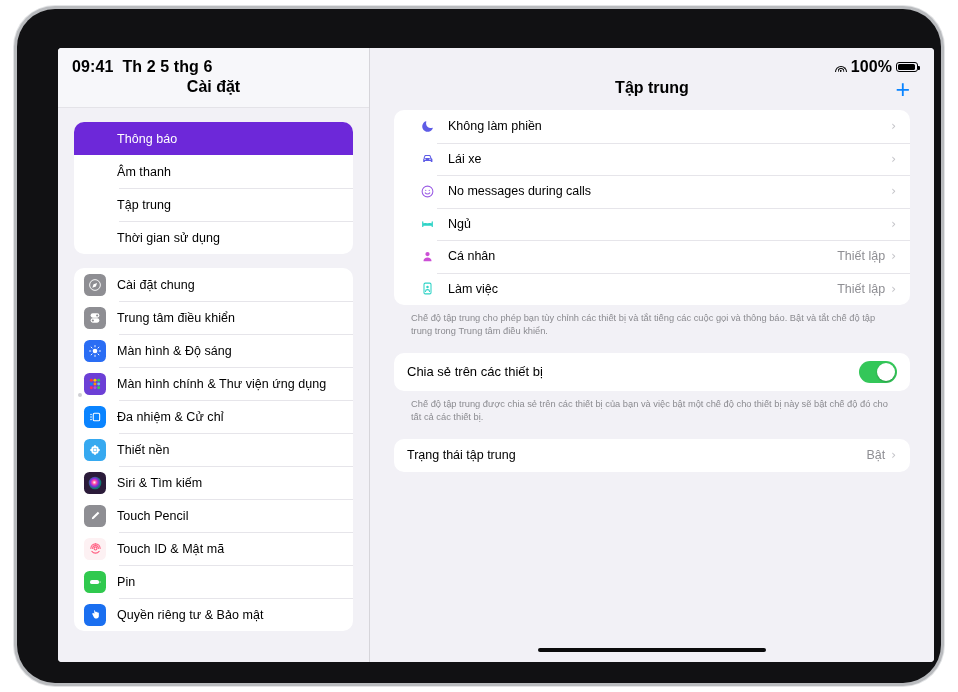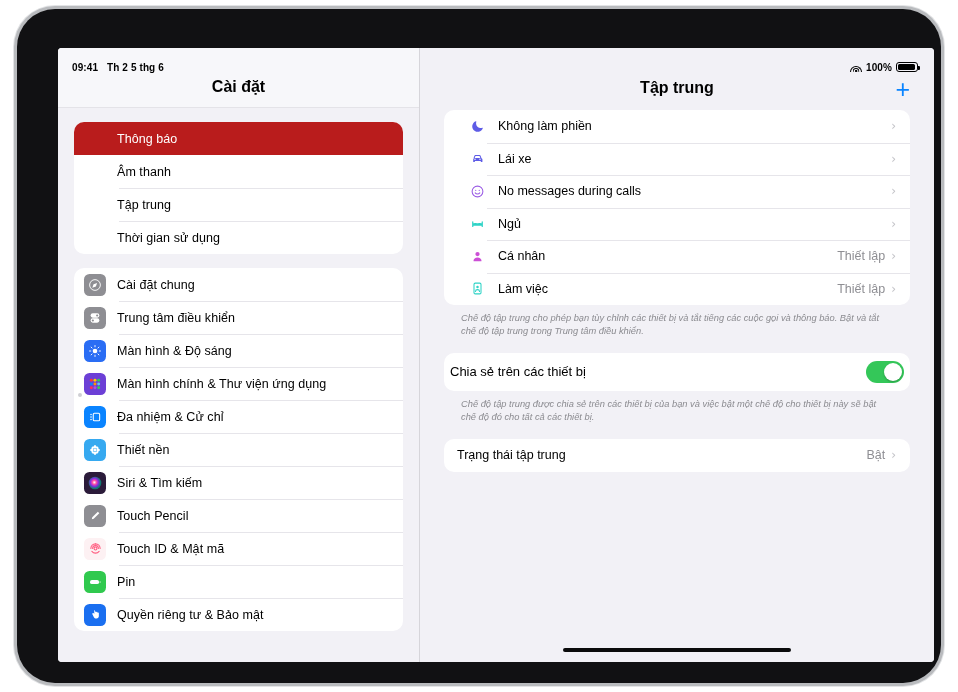--- a/index.html
+++ b/index.html
@@ -28,21 +28,21 @@
     overflow: hidden;
     display: flex;
   }
 
   
   #status-bar {
     position: absolute; left: 0; top: 0;
     width: 100%; height: 22px;
     display: flex; align-items: center;
     padding: 16px 16px 0 14px;
-    font-size: 10px; font-weight: bold; color: #000;
+    font-size: 16px; font-weight: bold; color: #000;
     letter-spacing: .1px;
     z-index: 40;
     pointer-events: none;
   }
   #status-left { display: flex; gap: 9px; }
   #status-right { margin-left: auto; display: flex; align-items: center; gap: 4px; }
   .wifi-glyph { display:inline-block; width: 12px; height: 9px; position: relative; }
   .wifi-glyph i {
     position: absolute; left: 50%; bottom: 0; transform: translateX(-50%);
     border: 1.4px solid #000; border-bottom: none;
@@ -50,21 +50,21 @@
   }
   .wifi-glyph i:nth-child(1){ width: 12px; height: 6px; }
   .wifi-glyph i:nth-child(2){ width: 7px; height: 4px; }
   .wifi-glyph i:nth-child(3){ width: 2.6px; height: 2px; border-width:1.3px; background:#000; border-radius:50%; bottom:-0.5px;}
   .battery { width: 22px; height: 10px; border: 1.3px solid #000; border-radius: 3px; position: relative; }
   .battery::after { content:""; position:absolute; right:-3px; top:3px; width:1.8px; height:4px; background:#000; border-radius:0 1px 1px 0;}
   .battery i { position:absolute; left:1.3px; top:1.3px; bottom:1.3px; width: 16.6px; background:#000; border-radius:1.5px;}
 
   
   #sidebar {
-    width: 362px; height: 100%;
+    width: 312px; height: 100%;
     background: #f2f1f6;
     display: flex; flex-direction: column;
     border-right: 1px solid #d6d5da;
     position: relative;
   }
   #sidebar-header {
     height: 60px; flex: 0 0 60px;
     background: #f7f7fa;
     display: flex; align-items: flex-end; justify-content: center;
     padding-bottom: 11px;
@@ -82,21 +82,21 @@
   }
   .srow {
     display: flex; align-items: center;
     height: 33px; padding-left: 10px;
     position: relative; cursor: default;
   }
   .srow + .srow::before {
     content:""; position:absolute; left: 45px; right:0; top:0;
     height:1px; background:#e6e5ea;
   }
-  .srow.selected { background: #b91c1c; }
+  .srow.selected { background: #6d28d9; }
   .srow.selected + .srow::before { display:none; }
   .srow.selected::before { display:none; }
   .srow-label { font-size: 12.5px; color: #000; margin-left: 11px; letter-spacing:.05px;}
   .srow.selected .srow-label { color: #ffffff; }
 
   .sicon {
     width: 22px; height: 22px; border-radius: 5.5px;
     flex: 0 0 22px;
     display:flex; align-items:center; justify-content:center;
     color:#fff; font-size: 12px; line-height:1;
@@ -141,23 +141,22 @@
   .drow-value { margin-left:auto; font-size:12.5px; color:#8e8e93; }
   .chev {
     margin-left: 7px; color:#c2c2c7; font-size:12px; line-height:1;
     font-family:"DejaVu Sans", sans-serif;
   }
   .drow-value + .chev { margin-left: 6px; }
 
   .footnote {
     font-size: 9.3px; line-height: 1.45; color: #8b8b90;
     padding: 7px 17px 0 17px;
-    font-style: italic;
-  }
-  .toggle-row { display:flex; align-items:center; height: 38px; padding: 0 6px; }
+  }
+  .toggle-row { display:flex; align-items:center; height: 38px; padding: 0 13px; }
   .toggle-row .drow-label { margin-left: 0; font-size: 13px;}
   .switch {
     margin-left:auto; width: 38px; height: 22px; border-radius: 11px;
     background:#34c759; position:relative; cursor:pointer;
   }
   .switch::after {
     content:""; position:absolute; top:1.6px; right:1.6px;
     width: 18.8px; height:18.8px; border-radius:50%; background:#fff;
     box-shadow: 0 1px 2px rgba(0,0,0,.25);
   }

